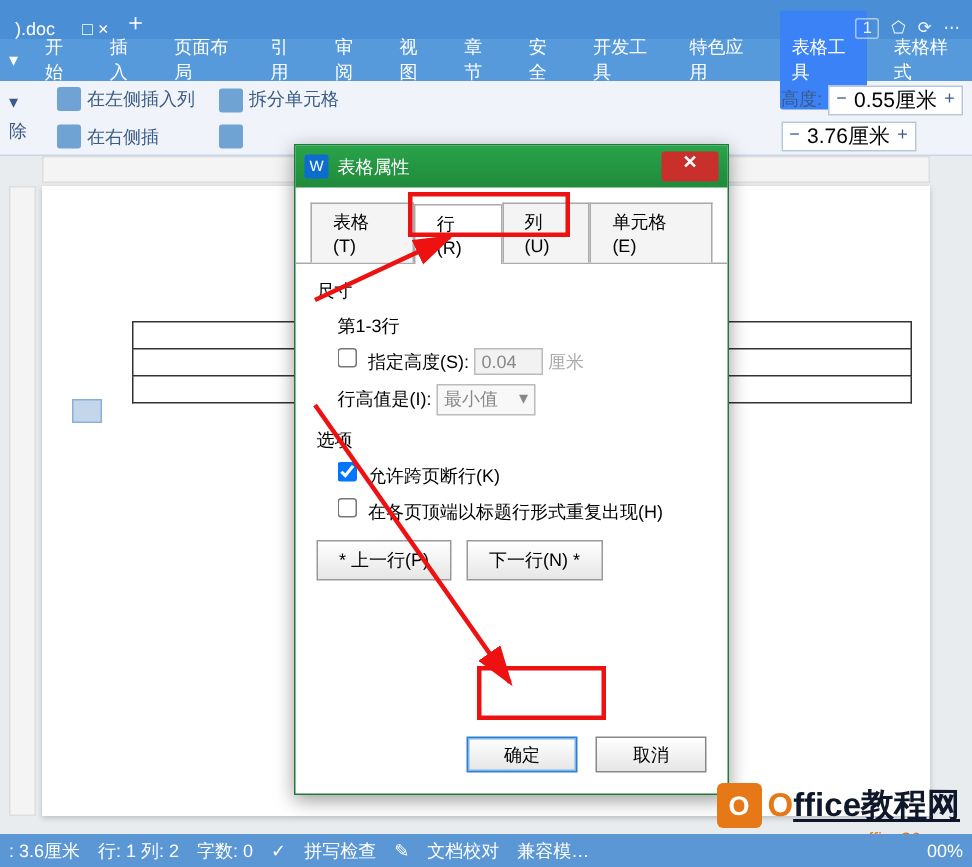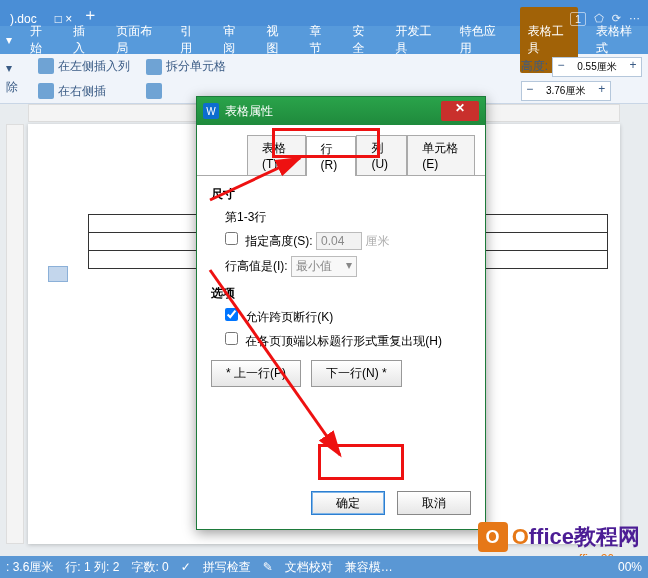--- a/index.html
+++ b/index.html
@@ -7,67 +7,67 @@
 .titlebar{height:26px;background:#4a8ed6;display:flex;align-items:flex-end;color:#fff;}
 .titlebar .doc{padding:0 10px;}
 .titlebar .tabclose{display:flex;gap:6px;padding:0 8px;}
 .titlebar .plus{width:20px;text-align:center;font-size:16px;}
 .titlebar .spacer{flex:1;}
 .titlebar .winbtns{display:flex;gap:8px;padding:0 8px;}
 .winbtns span{font-size:11px;opacity:.9;}
 .winbtns .num{border:1px solid rgba(255,255,255,.6);padding:0 4px;border-radius:2px;}
 .menubar{height:28px;background:#579adb;display:flex;align-items:center;padding:0 6px;gap:14px;color:#fff;}
 .menubar .mi{padding:2px 4px;cursor:pointer;}
-.menubar .mi.active{background:#a16207;border-radius:2px;padding:16px 8px;}
+.menubar .mi.active{background:#3b82f6;border-radius:2px;padding:16px 8px;}
 .toolbar{height:50px;background:#f0f4fa;border-bottom:1px solid #c9d6e6;display:flex;align-items:center;padding:0 6px;gap:8px;color:#3a5b85;}
 .tbtn{display:inline-flex;align-items:center;gap:4px;padding:2px 4px;}
 .tbtn .ico{width:16px;height:16px;background:#6fa3d4;border-radius:2px;display:inline-block;}
 .col2{display:flex;flex-direction:column;gap:4px;}
 .dimgrp{display:flex;align-items:center;gap:4px;}
 .dimgrp .lab{color:#3a5b85;}
 .numbox{display:flex;align-items:center;border:1px solid #b5c7db;background:#fff;}
 .numbox .minus,.numbox .plus2{width:16px;height:18px;text-align:center;color:#3a5b85;}
-.numbox input{width:56px;border:none;text-align:center;height:18px;font-size:10px;}
+.numbox input{width:56px;border:none;text-align:center;height:18px;font-size:14px;}
 .doc-area{position:absolute;top:104px;left:0;right:0;bottom:22px;background:#e8ecef;}
 .page{position:absolute;left:28px;top:20px;width:592px;height:420px;background:#fff;box-shadow:0 1px 4px rgba(0,0,0,.2);}
 .ruler-v{position:absolute;left:6px;top:20px;width:18px;height:420px;background:#f4f4f4;border:1px solid #ddd;}
 .ruler-h{position:absolute;left:28px;top:0;height:18px;width:592px;background:#f4f4f4;border:1px solid #ddd;}
 .layout-ico{position:absolute;left:20px;top:142px;width:20px;height:16px;background:#c3d6ec;border:1px solid #8bb0d8;}
 .tblwrap{position:absolute;left:60px;top:90px;width:520px;}
 .tbl{width:100%;border-collapse:collapse;}
 .tbl td{border:1px solid #333;height:18px;}
 .dialog{position:absolute;left:196px;top:96px;width:290px;background:#fff;border:1px solid #1d7a3a;box-shadow:0 3px 12px rgba(0,0,0,.4);}
 .dlg-title{height:28px;background:linear-gradient(#2aa34a,#1f8a3c);display:flex;align-items:center;padding:0 6px;color:#fff;}
 .dlg-title .ico2{width:16px;height:16px;background:#0d6dcf;border-radius:2px;margin-right:6px;display:flex;align-items:center;justify-content:center;font-size:10px;}
 .dlg-title .spacer{flex:1;}
 .dlg-close{width:38px;height:20px;background:#c9302c;color:#fff;text-align:center;border-radius:2px;font-weight:bold;}
-.tabs{display:flex;padding:10px 10px 0 10px;margin-left:40px;}
+.tabs{display:flex;padding:10px 10px 0 10px;}
 .tabs .tab{padding:4px 14px;border:1px solid #aaa;border-bottom:none;background:#f4f4f4;position:relative;}
 .tabs .tab.active{background:#fff;top:1px;}
 .tabhl{position:absolute;border:3px solid #e11;}
 .tabhl.r1{left:272px;top:128px;width:108px;height:30px;}
 .dlg-body{border-top:1px solid #aaa;padding:10px 14px 14px 14px;}
-.section-title{font-weight:bold;margin-bottom:6px;}
+.section-title{font-weight:normal;margin-bottom:6px;}
 .indent{margin-left:14px;margin-bottom:6px;}
 .cb{margin-right:4px;}
 .grayinput{background:#f2f2f2;border:1px solid #bbb;padding:1px 4px;width:46px;color:#888;}
 .combo{background:#f8f8f8;border:1px solid #bbb;padding:1px 4px;width:66px;color:#888;display:inline-flex;justify-content:space-between;}
 .navbtns{display:flex;gap:10px;justify-content:flex-start;margin-top:10px;}
 .navbtns button{padding:4px 14px;border:1px solid #999;background:linear-gradient(#fff,#e6e6e6);}
 .dlg-foot{display:flex;justify-content:flex-end;gap:12px;padding:10px 14px 14px 14px;}
 .dlg-foot button{width:74px;height:24px;border:1px solid #888;background:linear-gradient(#fff,#e6e6e6);}
 .dlg-foot button.primary{border:1px solid #2d7fd1;box-shadow:0 0 0 1px #7fb5e8 inset;}
 .okhl{position:absolute;left:318px;top:444px;width:86px;height:36px;border:3px solid #e11;}
 .arrow{position:absolute;pointer-events:none;}
 .statusbar{position:absolute;left:0;right:0;bottom:0;height:22px;background:#5a97d4;display:flex;align-items:center;color:#fff;padding:0 6px;gap:12px;font-size:11px;}
 .statusbar .sp{flex:1;}
 .watermark{position:absolute;right:8px;bottom:26px;display:flex;align-items:center;gap:4px;}
 .watermark .big{font-size:22px;font-weight:bold;}
 .watermark .o{color:#e67817;}
-.watermark .rest{color:#4c1d95;}
+.watermark .rest{color:#0f172a;text-decoration:underline;}
 .watermark .url{color:#e67817;font-size:12px;position:absolute;right:0;bottom:-14px;}
 .wmico{width:30px;height:30px;background:#e67817;border-radius:4px;display:flex;align-items:center;justify-content:center;color:#fff;font-size:18px;font-weight:bold;}
 </style>
 </head>
 <body>
 
 <div class="titlebar">
   <span class="doc">).doc</span>
   <span class="tabclose">□ ×</span>
   <span class="plus">＋</span>

